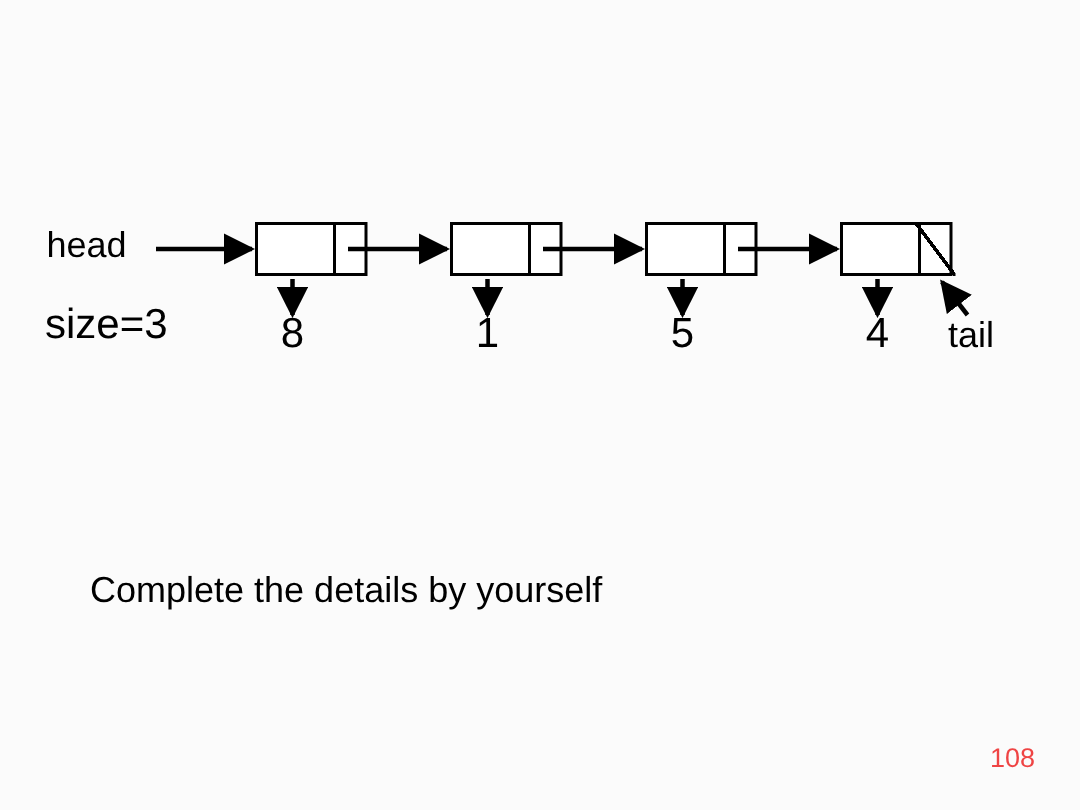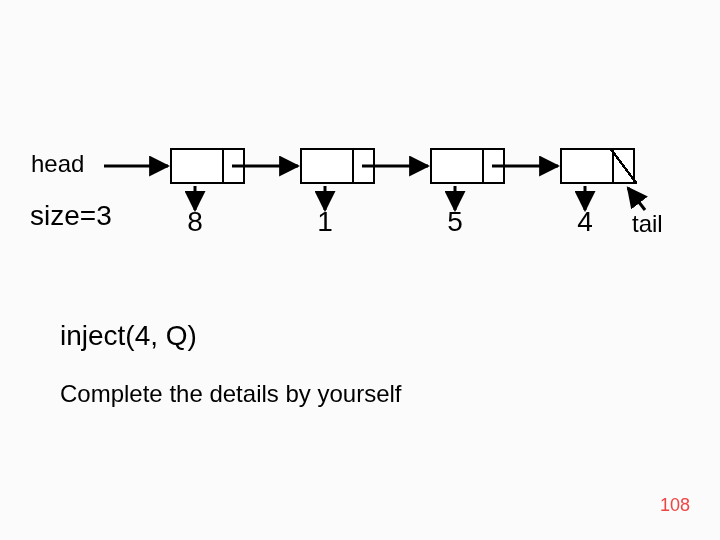--- a/index.html
+++ b/index.html
@@ -161,17 +161,16 @@
     <line x1="492" y1="166" x2="558" y2="166" stroke="#000" stroke-width="3" marker-end="url(#ah)"></line>
 
     <line x1="195" y1="186" x2="195" y2="210" stroke="#000" stroke-width="3" marker-end="url(#ah)"></line>
     <line x1="325" y1="186" x2="325" y2="210" stroke="#000" stroke-width="3" marker-end="url(#ah)"></line>
     <line x1="455" y1="186" x2="455" y2="210" stroke="#000" stroke-width="3" marker-end="url(#ah)"></line>
     <line x1="585" y1="186" x2="585" y2="210" stroke="#000" stroke-width="3" marker-end="url(#ah)"></line>
 
     <line x1="645" y1="210" x2="628" y2="188" stroke="#000" stroke-width="3" marker-end="url(#ah)"></line>
   </svg>
 
-  <div class="inject">inject(4, Q)</div>
   <div class="complete">Complete the details by yourself</div>
   <div class="page-num">108</div>
 
 </div>
 
 </body></html>

